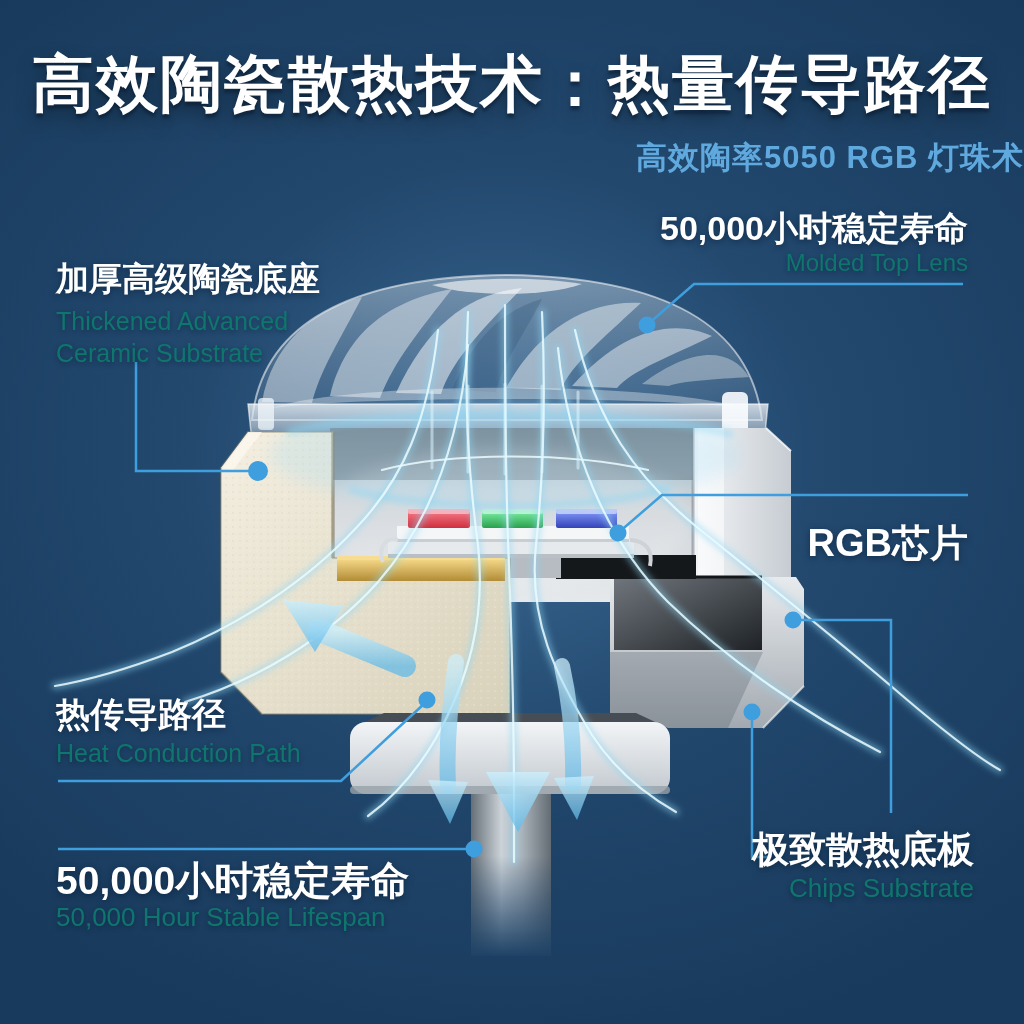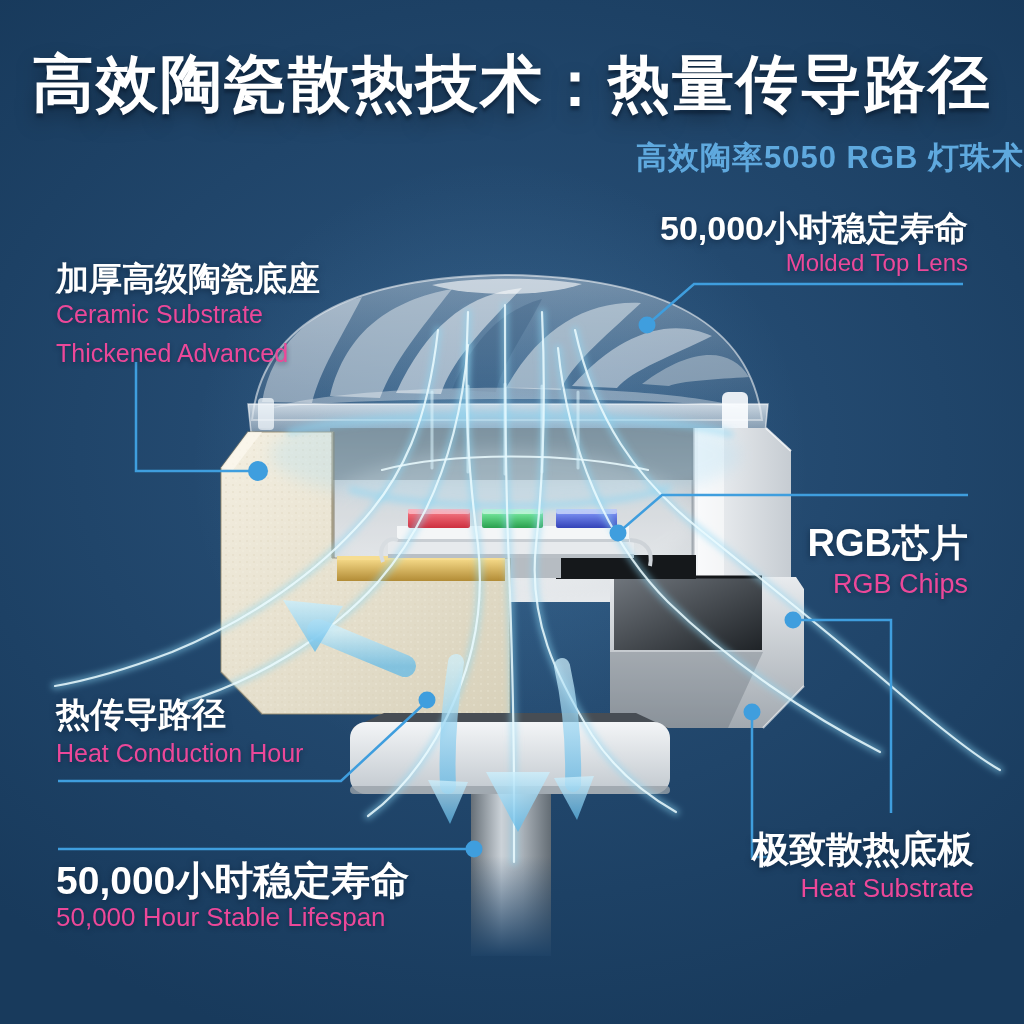--- a/index.html
+++ b/index.html
@@ -14,21 +14,21 @@
     background:radial-gradient(circle 430px at 500px 470px, rgba(130,195,240,.18), rgba(130,195,240,0) 72%);}
   svg.art{position:absolute;left:0;top:0;}
   .txt{position:absolute;z-index:5;}
   #title{left:0;top:42px;width:1024px;text-align:center;color:#fff;
     font-size:62px;font-weight:800;letter-spacing:2px;
     text-shadow:0 4px 3px rgba(10,25,45,.55),0 9px 20px rgba(0,0,0,.35);}
   #subtitle{left:0;top:137px;width:1024px;text-align:right;color:#5fa9de;
     font-size:31px;font-weight:600;letter-spacing:1px;}
   .lbl{color:#fff;line-height:1.12;}
   .lbl .zh{font-weight:800;display:block;text-shadow:0 2px 6px rgba(8,25,48,.55);}
-  .lbl .en{display:block;color:#ec4899;font-weight:400;text-shadow:0 2px 5px rgba(8,25,48,.45);}
+  .lbl .en{display:block;color:#0f766e;font-weight:400;text-shadow:0 2px 5px rgba(8,25,48,.45);}
   .r{text-align:right;}
   #lbl-lens{right:56px;top:209px;}   #lbl-lens .zh{font-size:34px;} #lbl-lens .en{font-size:24px;margin-top:3px;}
   #lbl-ceramic{left:56px;top:261px;} #lbl-ceramic .zh{font-size:33px;} #lbl-ceramic .en{font-size:25px;line-height:1.3;} #lbl-ceramic .en.first{margin-top:7px;}
   #lbl-rgb{right:56px;top:522px;}    #lbl-rgb .zh{font-size:38px;} #lbl-rgb .en{font-size:27px;margin-top:4px;}
   #lbl-path{left:56px;top:695px;}    #lbl-path .zh{font-size:34px;} #lbl-path .en{font-size:25px;margin-top:6px;}
   #lbl-life{left:56px;top:859px;}    #lbl-life .zh{font-size:39px;} #lbl-life .en{font-size:26px;margin-top:0;}
   #lbl-substrate{right:50px;top:829px;} #lbl-substrate .zh{font-size:37px;} #lbl-substrate .en{font-size:26px;margin-top:4px;}
 </style>
 </head>
 <body>
@@ -280,36 +280,35 @@
   <div id="title" class="txt">高效陶瓷散热技术：热量传导路径</div>
   <div id="subtitle" class="txt">高效陶率5050 RGB 灯珠术</div>
 
   <div id="lbl-lens" class="txt lbl r">
     <span class="zh">50,000小时稳定寿命</span>
     <span class="en">Molded Top Lens</span>
   </div>
 
   <div id="lbl-ceramic" class="txt lbl">
     <span class="zh">加厚高级陶瓷底座</span>
+    <span class="en first">Thickened Advanced</span>
     <span class="en">Ceramic Substrate</span>
-    <span class="en first">Thickened Advanced</span>
   </div>
 
   <div id="lbl-rgb" class="txt lbl r">
     <span class="zh">RGB芯片</span>
-    <span class="en">RGB Chips</span>
   </div>
 
   <div id="lbl-path" class="txt lbl">
     <span class="zh">热传导路径</span>
-    <span class="en">Heat Conduction Hour</span>
+    <span class="en">Heat Conduction Path</span>
   </div>
 
   <div id="lbl-life" class="txt lbl">
     <span class="zh">50,000小时稳定寿命</span>
     <span class="en">50,000 Hour Stable Lifespan</span>
   </div>
 
   <div id="lbl-substrate" class="txt lbl r">
     <span class="zh">极致散热底板</span>
-    <span class="en">Heat Substrate</span>
+    <span class="en">Chips Substrate</span>
   </div>
 </div>
 
 </body></html>

